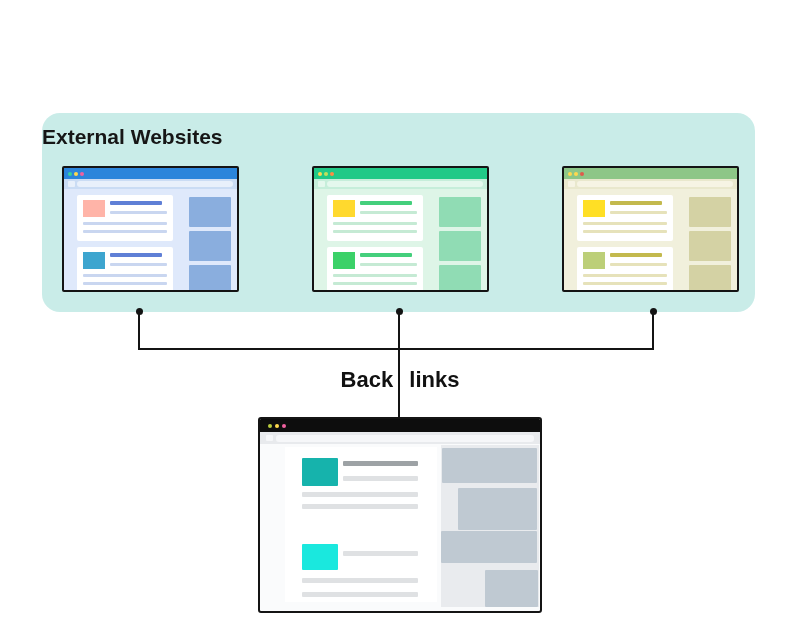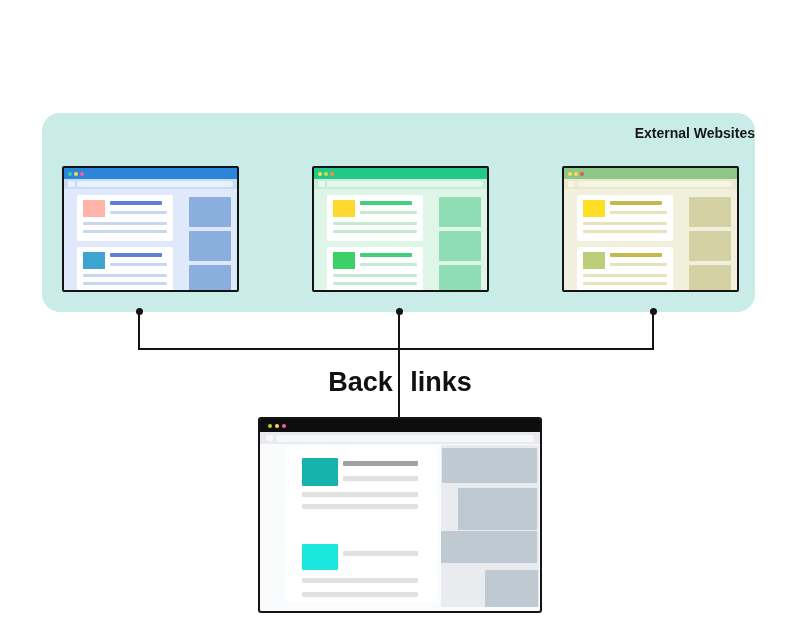--- a/index.html
+++ b/index.html
@@ -7,22 +7,22 @@
   .canvas{position:relative;width:800px;height:643px;background:var(--page_bg,#fff);overflow:hidden;}
 
   
   .title-highlight{position:absolute;left:182px;top:31px;width:436px;height:40px;
     background:var(--highlight);display:flex;align-items:center;justify-content:center;}
   .title-text{font-size:28px;font-weight:800;color:var(--heading);letter-spacing:.2px;white-space:nowrap;}
 
   
   .ext-container{position:absolute;left:42px;top:113px;width:713px;height:199px;
     background:var(--container);border-radius:18px;}
-  .ext-label{position:absolute;left:0;top:12px;width:100%;text-align:right;
-    font-size:14px;font-weight:700;color:#161616;}
+  .ext-label{position:absolute;left:0;top:12px;width:100%;text-align:left;
+    font-size:21px;font-weight:700;color:#161616;}
 
   
   .sb{position:absolute;width:177px;height:126px;box-sizing:border-box;border:2px solid #141414;
     border-radius:2px;background:var(--body);overflow:hidden;}
   .sb .bar{height:11px;background:var(--bar);display:flex;align-items:center;gap:2px;padding-left:4px;}
   .dot{width:4px;height:4px;border-radius:50%;flex:none;}
   .d1{background:var(--dot1);} .d2{background:var(--dot2);} .d3{background:var(--dot3);}
   .sb .addr{height:10px;background:var(--addr);display:flex;align-items:center;gap:2px;padding:0 4px;}
   .menusq{width:7px;height:6px;border-radius:1px;background:var(--pill);flex:none;}
   .pill{flex:1;height:6px;border-radius:3px;background:var(--pill);}
@@ -37,21 +37,21 @@
   .ln.accent{height:4px;background:var(--accent);width:92%;}
   .clines .ln + .ln{margin-top:6px;}
   .sb .card > .ln.full{margin-top:5px;width:100%;}
   .sb .side{width:42px;display:flex;flex-direction:column;gap:4px;padding-top:2px;}
   .sb .block{width:42px;height:30px;background:var(--block);border-radius:1px;}
 
   
   .cline{position:absolute;background:var(--connector);}
   .cdot{position:absolute;width:7px;height:7px;border-radius:50%;background:var(--connector);}
   .backlinks-label{position:absolute;left:300px;top:367px;width:200px;text-align:center;
-    font-size:27px;font-weight:800;color:#111;word-spacing:10px;z-index:2;}
+    font-size:22px;font-weight:800;color:#111;word-spacing:10px;z-index:2;}
 
   
   .bb{position:absolute;left:258px;top:417px;width:284px;height:196px;box-sizing:border-box;
     border:2px solid #141414;border-radius:3px;background:var(--body);overflow:hidden;}
   .bb .bar{height:13px;background:var(--bar);display:flex;align-items:center;gap:3px;padding-left:8px;}
   .bb .addr{height:12px;background:var(--addr);display:flex;align-items:center;gap:3px;padding:0 6px;}
   .bb .addr .pill{height:7px;}
   .bb .addr .menusq{background:var(--pill);}
   .bb .body{position:relative;height:167px;}
   .bb .panel{position:absolute;left:25px;top:3px;width:152px;height:155px;background:var(--card);}

